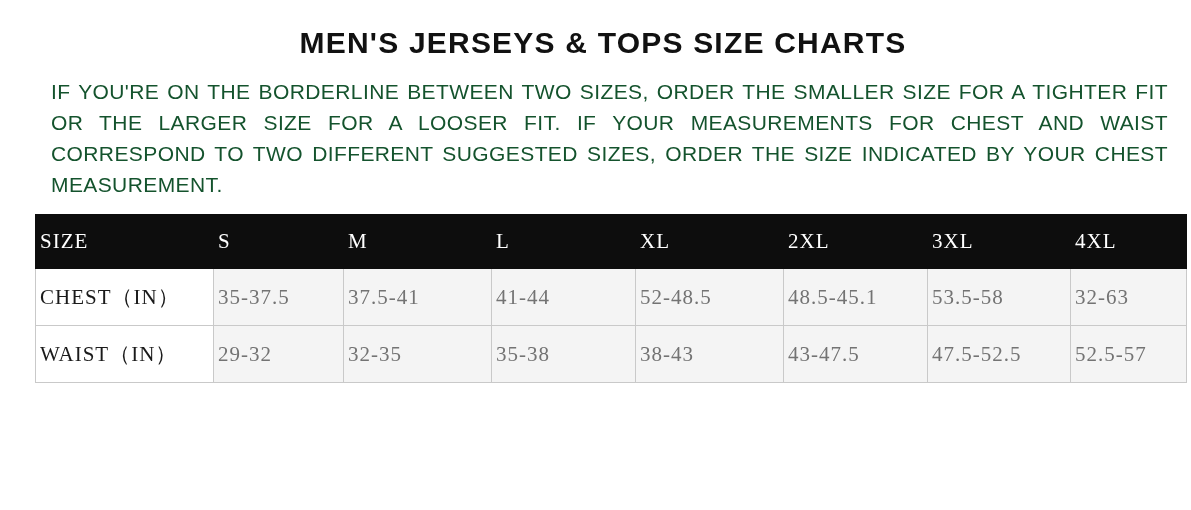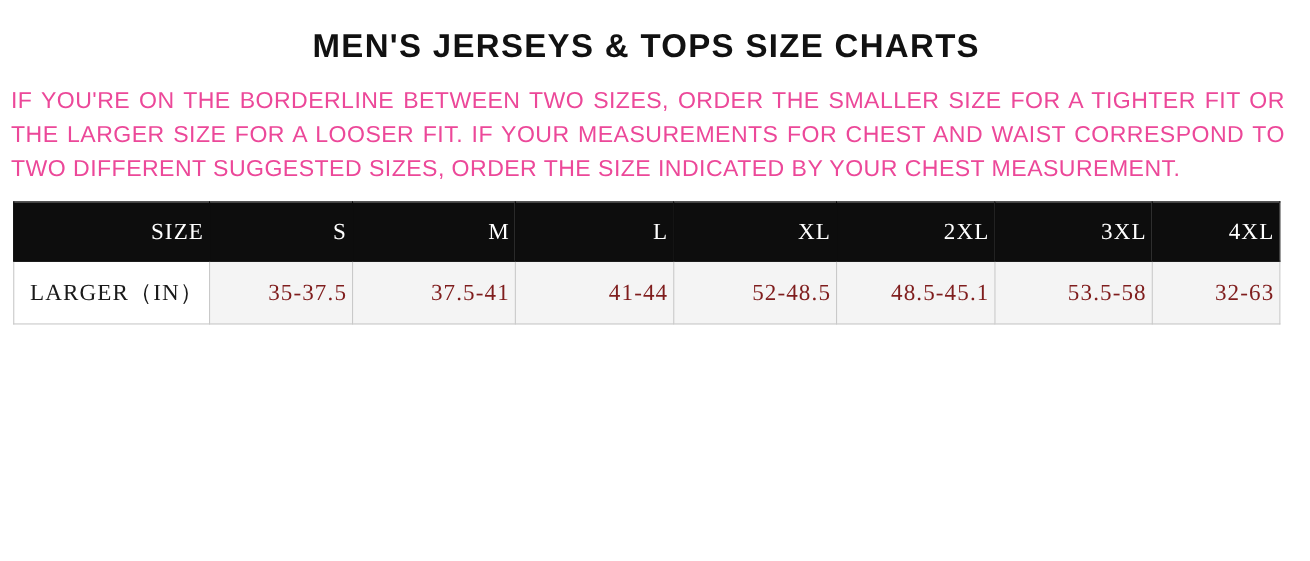--- a/index.html
+++ b/index.html
@@ -11,68 +11,68 @@
     width: 1191px;
     height: 510px;
     font-family: "Liberation Sans", sans-serif;
     color: #111111;
     overflow: hidden;
   }
   .page {
     width: 1191px;
     height: 510px;
     box-sizing: border-box;
-    padding: 26px 20px 0 4px;
+    padding: 26px 20px 0 35px;
     position: relative;
   }
   .title {
     text-align: center;
     font-size: 30px;
     font-weight: bold;
     letter-spacing: 1.2px;
     color: #111111;
     margin: 0 0 16px 0;
     font-family: "Liberation Sans", sans-serif;
   }
   .intro {
     font-size: 21px;
     line-height: 1.48;
-    color: #ec4899;
+    color: #14532d;
     text-align: justify;
     letter-spacing: 0.4px;
-    margin: 0 3px 14px 6px;
+    margin: 0 3px 14px 16px;
     font-family: "Liberation Sans", sans-serif;
   }
   table.size-chart {
     border-collapse: collapse;
     width: 1151px;
     margin: 0 auto;
     table-layout: fixed;
   }
   table.size-chart th,
   table.size-chart td {
     border: 1px solid #c9c9c9;
-    text-align: right;
+    text-align: left;
     font-family: "Liberation Serif", serif;
     font-size: 21px;
     letter-spacing: 1px;
     height: 57px;
     padding: 0 4px;
     box-sizing: border-box;
   }
   table.size-chart thead th {
     background: #0d0d0d;
     color: #ffffff;
     border: 1px solid #0d0d0d;
     font-weight: normal;
     height: 54px;
   }
   table.size-chart tbody td {
     background: #f4f4f4;
-    color: #7f1d1d;
+    color: #737373;
   }
   table.size-chart tbody td.row-label {
     background: #ffffff;
     color: #1a1a1a;
   }
   col.c0 { width: 178px; }
   col.c1 { width: 130px; }
   col.c2 { width: 148px; }
   col.c3 { width: 144px; }
   col.c4 { width: 148px; }
@@ -107,25 +107,35 @@
         <th>M</th>
         <th>L</th>
         <th>XL</th>
         <th>2XL</th>
         <th>3XL</th>
         <th>4XL</th>
       </tr>
     </thead>
     <tbody>
       <tr>
-        <td class="row-label">LARGER（IN）</td>
+        <td class="row-label">CHEST（IN）</td>
         <td>35-37.5</td>
         <td>37.5-41</td>
         <td>41-44</td>
         <td>52-48.5</td>
         <td>48.5-45.1</td>
         <td>53.5-58</td>
         <td>32-63</td>
       </tr>
+      <tr>
+        <td class="row-label">WAIST（IN）</td>
+        <td>29-32</td>
+        <td>32-35</td>
+        <td>35-38</td>
+        <td>38-43</td>
+        <td>43-47.5</td>
+        <td>47.5-52.5</td>
+        <td>52.5-57</td>
+      </tr>
     </tbody>
   </table>
 
 </div>
 
 </body></html>

